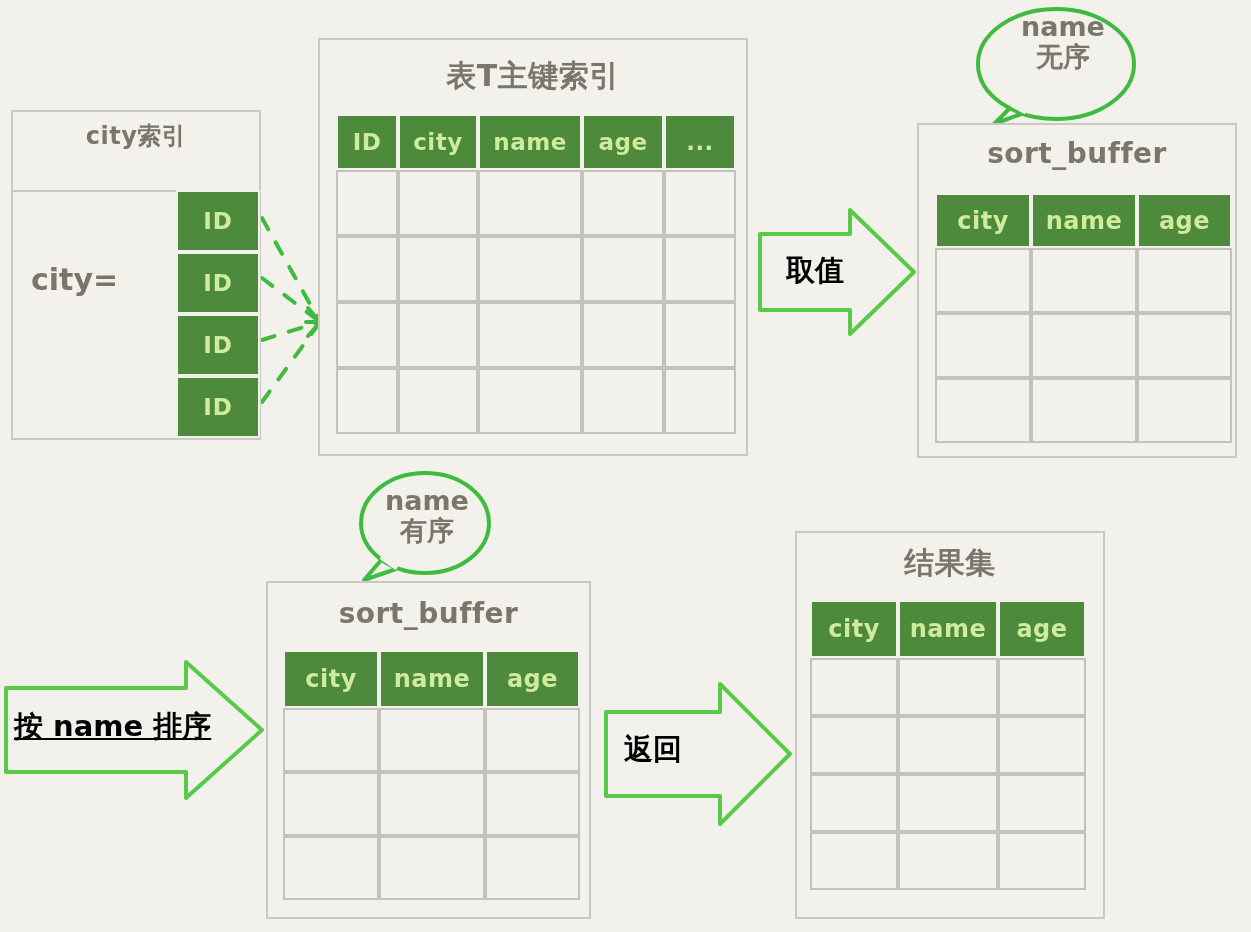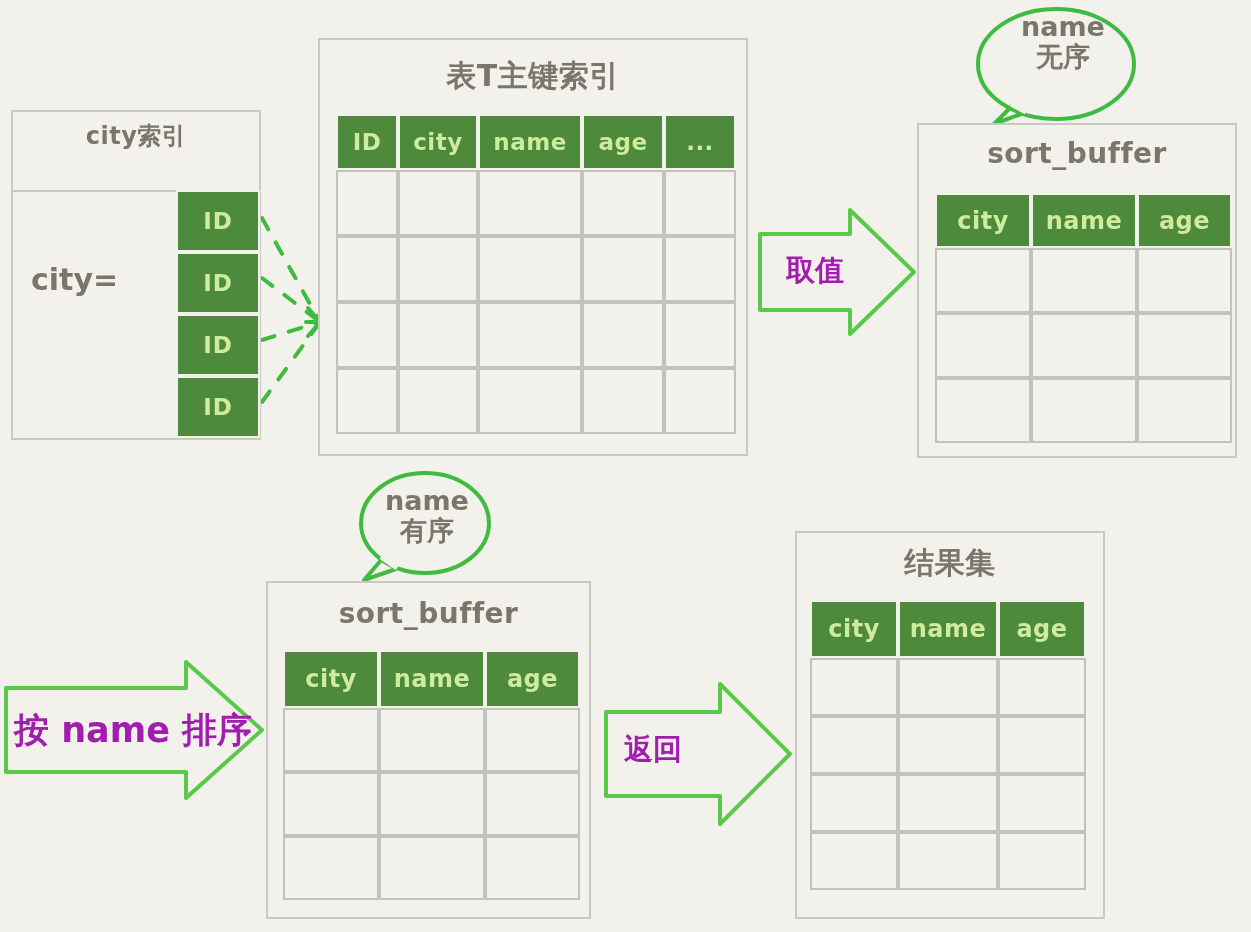--- a/index.html
+++ b/index.html
@@ -129,27 +129,27 @@
   
   #overlay {
     position: absolute; left: 0; top: 0;
     width: 1251px; height: 932px;
     pointer-events: none;
   }
 
   
   .arrow-label {
     position: absolute;
-    color: #a21caf;
+    color: #000000;
     font-weight: 700;
     font-family: "DejaVu Sans", sans-serif;
     white-space: nowrap;
   }
   #label-fetch   { left: 786px; top: 251px; font-size: 29px; }
-  #label-sort    { left: 14px;  top: 707px; font-size: 35px; }
+  #label-sort    { left: 14px;  top: 707px; font-size: 29px; text-decoration: underline; }
   #label-return  { left: 624px; top: 730px; font-size: 29px; }
 
   
   .bubble-text {
     position: absolute;
     color: #7a766a;
     font-weight: 700;
     text-align: center;
     line-height: 1.12;
     font-family: "DejaVu Sans", sans-serif;

